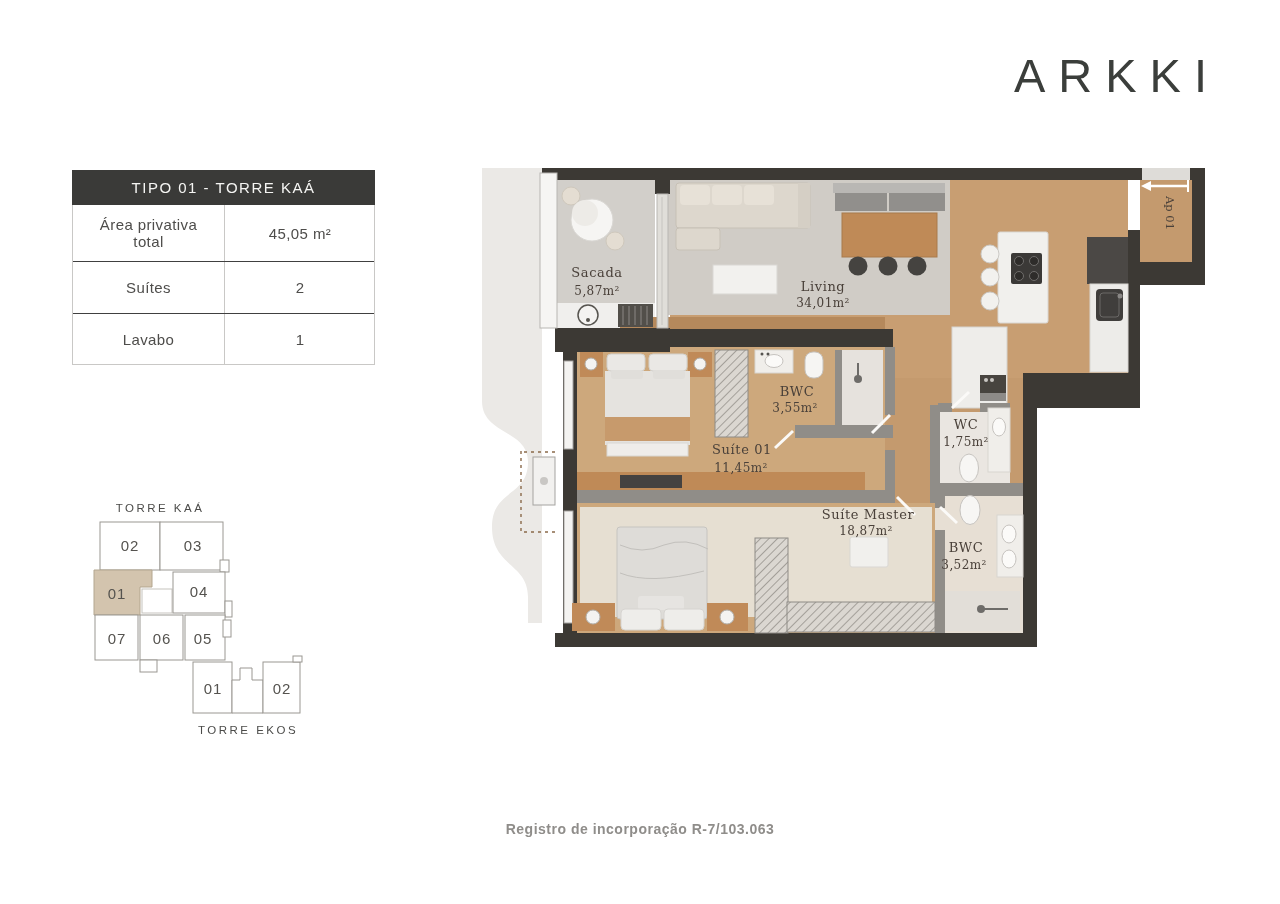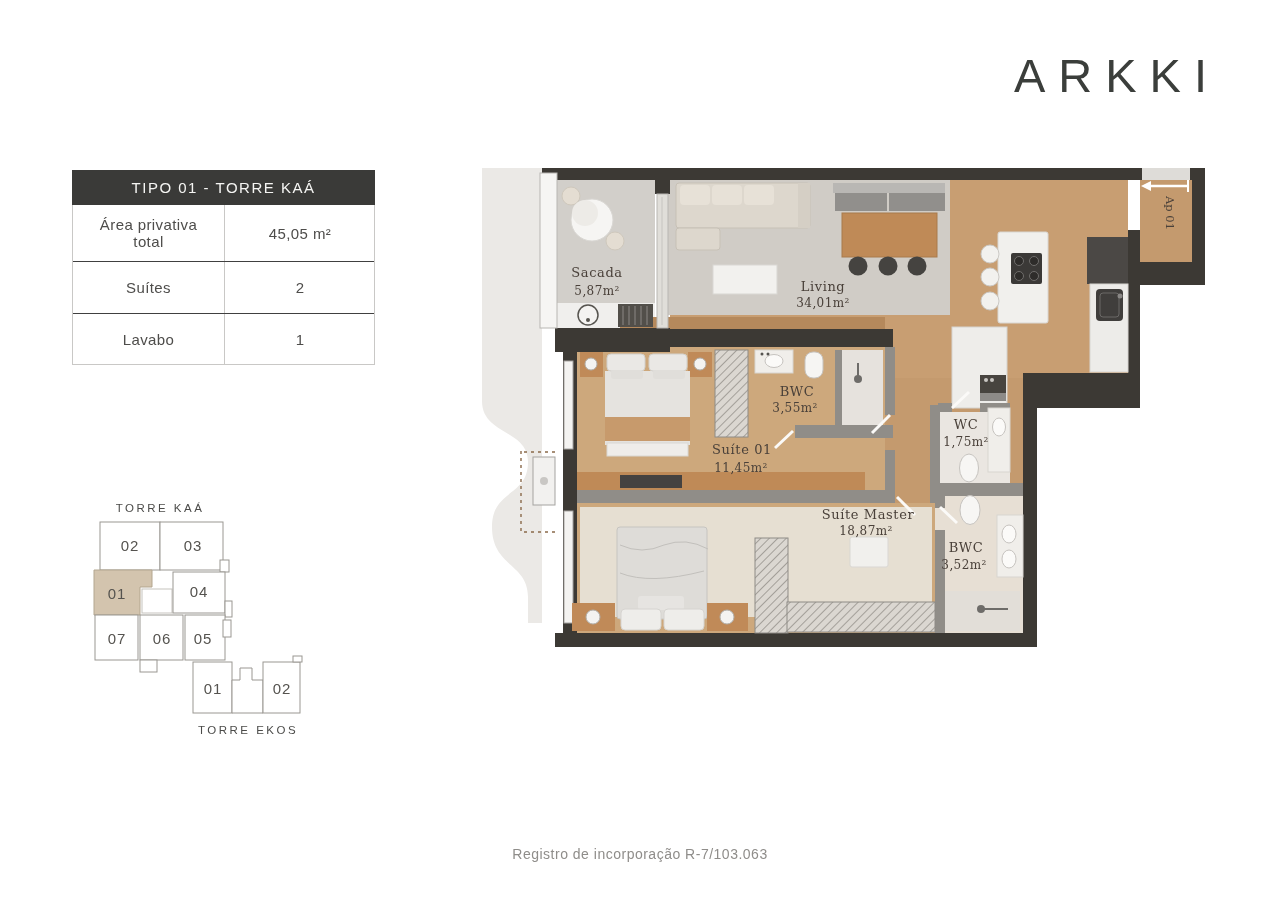--- a/index.html
+++ b/index.html
@@ -28,22 +28,22 @@
   .kp-box{fill:#ffffff;stroke:#9a9792;stroke-width:1;}
   .kp-tab{fill:#ffffff;stroke:#9a9792;stroke-width:1;}
   .lbl{font-family:"DejaVu Serif",serif;fill:#4a413a;}
   .lbl-name{font-size:13px;letter-spacing:.6px;}
   .lbl-area{font-size:12px;letter-spacing:.4px;}
 
   .keyplan-svg{position:absolute;left:90px;top:496px;}
   .plan-svg{position:absolute;left:480px;top:165px;}
 
   
-  .registro{position:absolute;top:846px;left:640px;transform:translateX(-50%);
-            font-size:14px;color:#8f8d8a;letter-spacing:.5px;white-space:nowrap;}
+  .registro{position:absolute;top:821px;left:640px;transform:translateX(-50%);
+            font-size:14px;color:#8f8d8a;letter-spacing:.5px;white-space:nowrap;font-weight:bold;}
 </style>
 </head>
 <body>
 
 <div id="page">
 
   <div class="logo">ARKKI</div>
 
   <div class="spec">
     <div class="spec-header">TIPO 01 - TORRE KAÁ</div>

